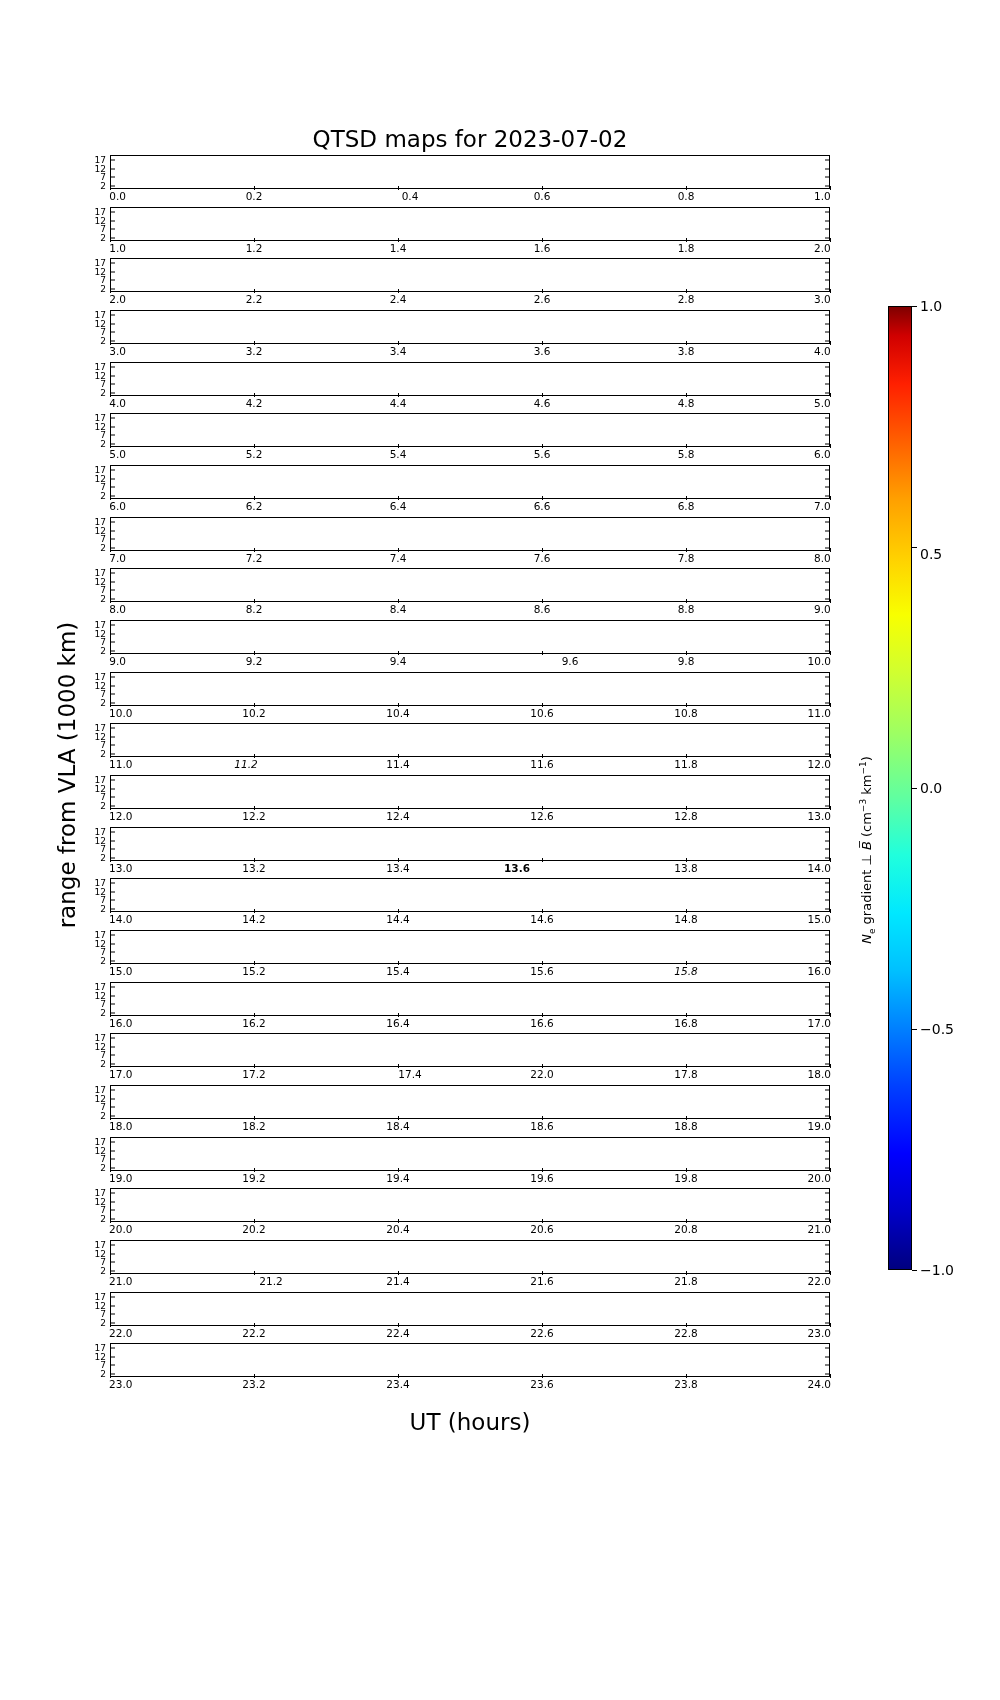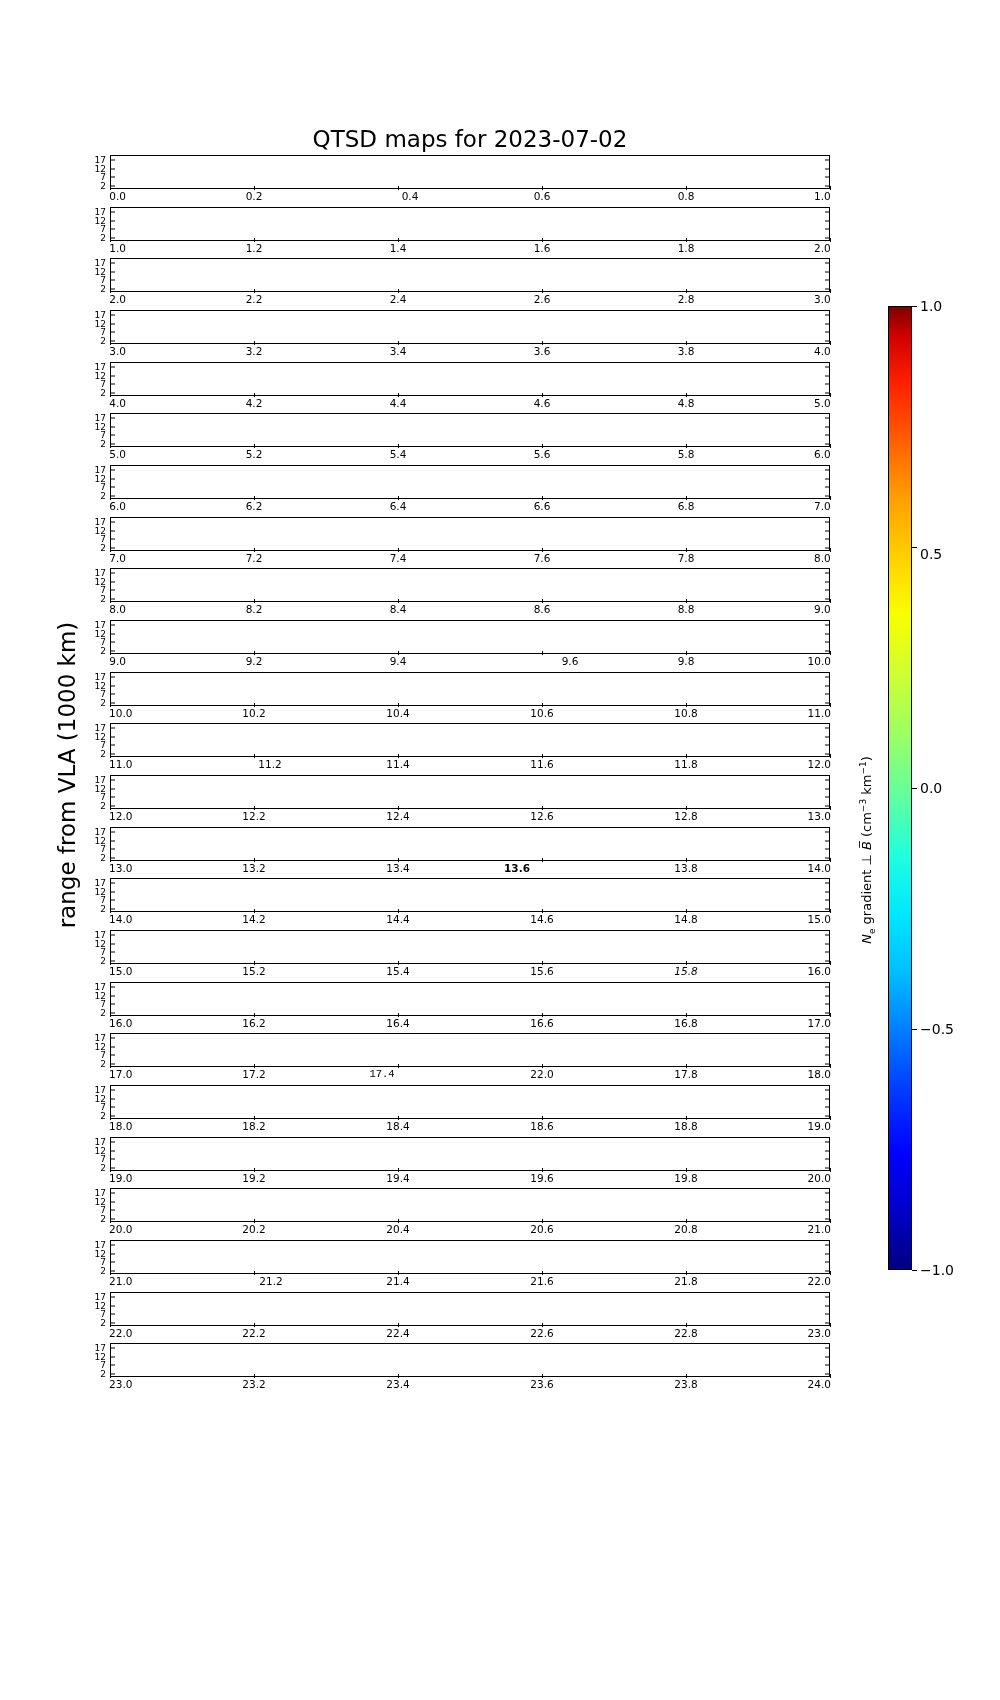--- a/index.html
+++ b/index.html
@@ -206,20 +206,21 @@
   .ital { font-style: italic; }
 </style>
 </head>
 <body>
 
 <div id="figure">
 
   <div id="chart-title">QTSD maps for 2023-07-02</div>
 
   <div id="ylabel">range from VLA (1000 km)</div>
+  <div id="xlabel">UT (hours)</div>
 
   <div id="panels">
       <div class="panel" style="top: 0px; height: 34px;">
         <div class="ytick-mark" style="top: 4.25px;"></div>
         <div class="ytick-mark right" style="top: 4.25px;"></div>
         <div class="ytick-mark" style="top: 12.75px;"></div>
         <div class="ytick-mark right" style="top: 12.75px;"></div>
         <div class="ytick-mark" style="top: 21.25px;"></div>
         <div class="ytick-mark right" style="top: 21.25px;"></div>
         <div class="ytick-mark" style="top: 29.75px;"></div>
@@ -558,21 +559,21 @@
           <div class="ytick-label" style="top: 4.25px;">17</div>
           <div class="ytick-label" style="top: 12.75px;">12</div>
           <div class="ytick-label" style="top: 21.25px;">7</div>
           <div class="ytick-label" style="top: 29.75px;">2</div>
         </div>
       </div>
       <div class="xtick-group" style="top: 603px;">
         <div class="xtick-mark" style="left: 0px;"></div>
         <div class="xtick-label first" style="left: 0px;">11.0</div>
         <div class="xtick-mark" style="left: 144px;"></div>
-        <div class="xtick-label" style="left: 160px;">11.2</div>
+        <div class="xtick-label" style="left: 136px; font-style: italic;">11.2</div>
         <div class="xtick-mark" style="left: 288px;"></div>
         <div class="xtick-label" style="left: 288px;">11.4</div>
         <div class="xtick-mark" style="left: 432px;"></div>
         <div class="xtick-label" style="left: 432px;">11.6</div>
         <div class="xtick-mark" style="left: 576px;"></div>
         <div class="xtick-label" style="left: 576px;">11.8</div>
         <div class="xtick-mark" style="left: 720px;"></div>
         <div class="xtick-label last" style="left: 720px;">12.0</div>
       </div>
       <div class="panel" style="top: 620px; height: 34px;">
@@ -740,21 +741,21 @@
           <div class="ytick-label" style="top: 21.25px;">7</div>
           <div class="ytick-label" style="top: 29.75px;">2</div>
         </div>
       </div>
       <div class="xtick-group" style="top: 913px;">
         <div class="xtick-mark" style="left: 0px;"></div>
         <div class="xtick-label first" style="left: 0px;">17.0</div>
         <div class="xtick-mark" style="left: 144px;"></div>
         <div class="xtick-label" style="left: 144px;">17.2</div>
         <div class="xtick-mark" style="left: 288px;"></div>
-        <div class="xtick-label" style="left: 272px; font-family: Liberation Mono, monospace;">17.4</div>
+        <div class="xtick-label" style="left: 300px;">17.4</div>
         <div class="xtick-mark" style="left: 432px;"></div>
         <div class="xtick-label" style="left: 432px;">22.0</div>
         <div class="xtick-mark" style="left: 576px;"></div>
         <div class="xtick-label" style="left: 576px;">17.8</div>
         <div class="xtick-mark" style="left: 720px;"></div>
         <div class="xtick-label last" style="left: 720px;">18.0</div>
       </div>
       <div class="panel" style="top: 930px; height: 34px;">
         <div class="ytick-mark" style="top: 4.25px;"></div>
         <div class="ytick-mark right" style="top: 4.25px;"></div>

